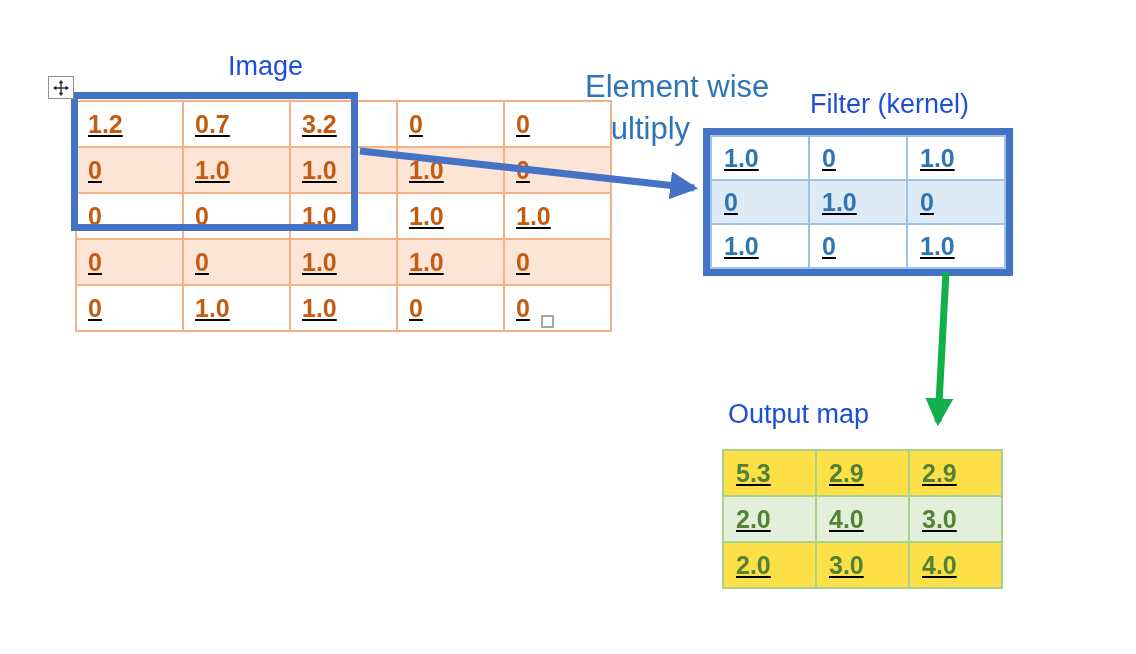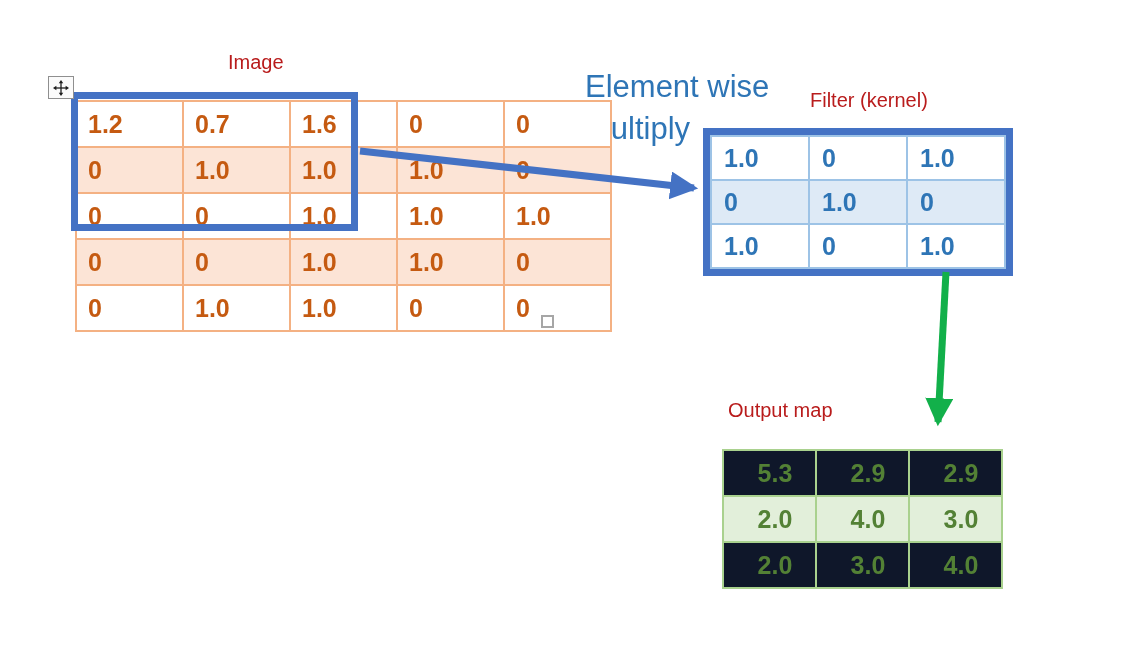--- a/index.html
+++ b/index.html
@@ -1,42 +1,42 @@
 <!DOCTYPE html>
 <html><head>
 <meta charset="utf-8">
 <style>
   html,body { margin:0; padding:0; background:#ffffff; }
   .canvas {
     position:relative; width:1136px; height:654px; background:#ffffff;
     font-family:"Liberation Sans", sans-serif; overflow:hidden;
   }
-  .title { position:absolute; color:#b91c1c; font-size:20px; white-space:nowrap; }
+  .title { position:absolute; color:#1d4ed8; font-size:27px; white-space:nowrap; }
 
-  table { border-collapse:collapse; table-layout:fixed; }
+  table { border-collapse:collapse; table-layout:fixed;text-decoration:underline; }
   td { font-weight:bold; font-size:25px; vertical-align:middle; overflow:hidden; white-space:nowrap; }
 
   
   .img-tbl { position:absolute; left:75px; top:100px; background:#fff; }
   .img-tbl td { width:93px; height:42px; border:2px solid #F4B183; color:#C55A11; padding-left:11px; }
   .img-tbl tr.band td { background:#FCE4D6; }
 
   
   .sel-rect {
     position:absolute; left:71px; top:92px; width:287px; height:139px;
     border:7px solid #4472C4; box-sizing:border-box; background:transparent;
   }
 
   
   .flt-wrap { position:absolute; left:703px; top:128px; border:7px solid #4472C4; background:#fff; }
   .flt-tbl td { width:83px; height:40px; border:2px solid #9DC3E6; color:#2E75B6; padding-left:12px; }
   .flt-tbl tr.band td { background:#DEEAF6; }
 
   
-  .out-tbl { position:absolute; left:722px; top:449px; background:#0f172a;text-align:center; }
+  .out-tbl { position:absolute; left:722px; top:449px; background:#fde047; }
   .out-tbl td { width:78px; height:42px; border:2px solid #A9D18E; color:#538135; padding-left:12px; }
   .out-tbl tr.band td { background:#E2EFDA; }
 
   
   .ann { position:absolute; left:585px; top:66px; color:#2E75B6; font-size:31px; line-height:42px; }
 
   
   .move-handle {
     position:absolute; left:48px; top:76px; width:24px; height:21px;
     background:#fbfbfb; border:1px solid #8f8f8f;
@@ -61,21 +61,21 @@
   <div class="ann">
     <div>Element wise</div>
     <div>multiply</div>
   </div>
 
   <table class="img-tbl">
     <tbody>
         <tr>
       <td>1.2</td>
       <td>0.7</td>
-      <td>1.6</td>
+      <td>3.2</td>
       <td>0</td>
       <td>0</td>
     </tr>
     <tr class="band">
       <td>0</td>
       <td>1.0</td>
       <td>1.0</td>
       <td>1.0</td>
       <td>0</td>
     </tr>

